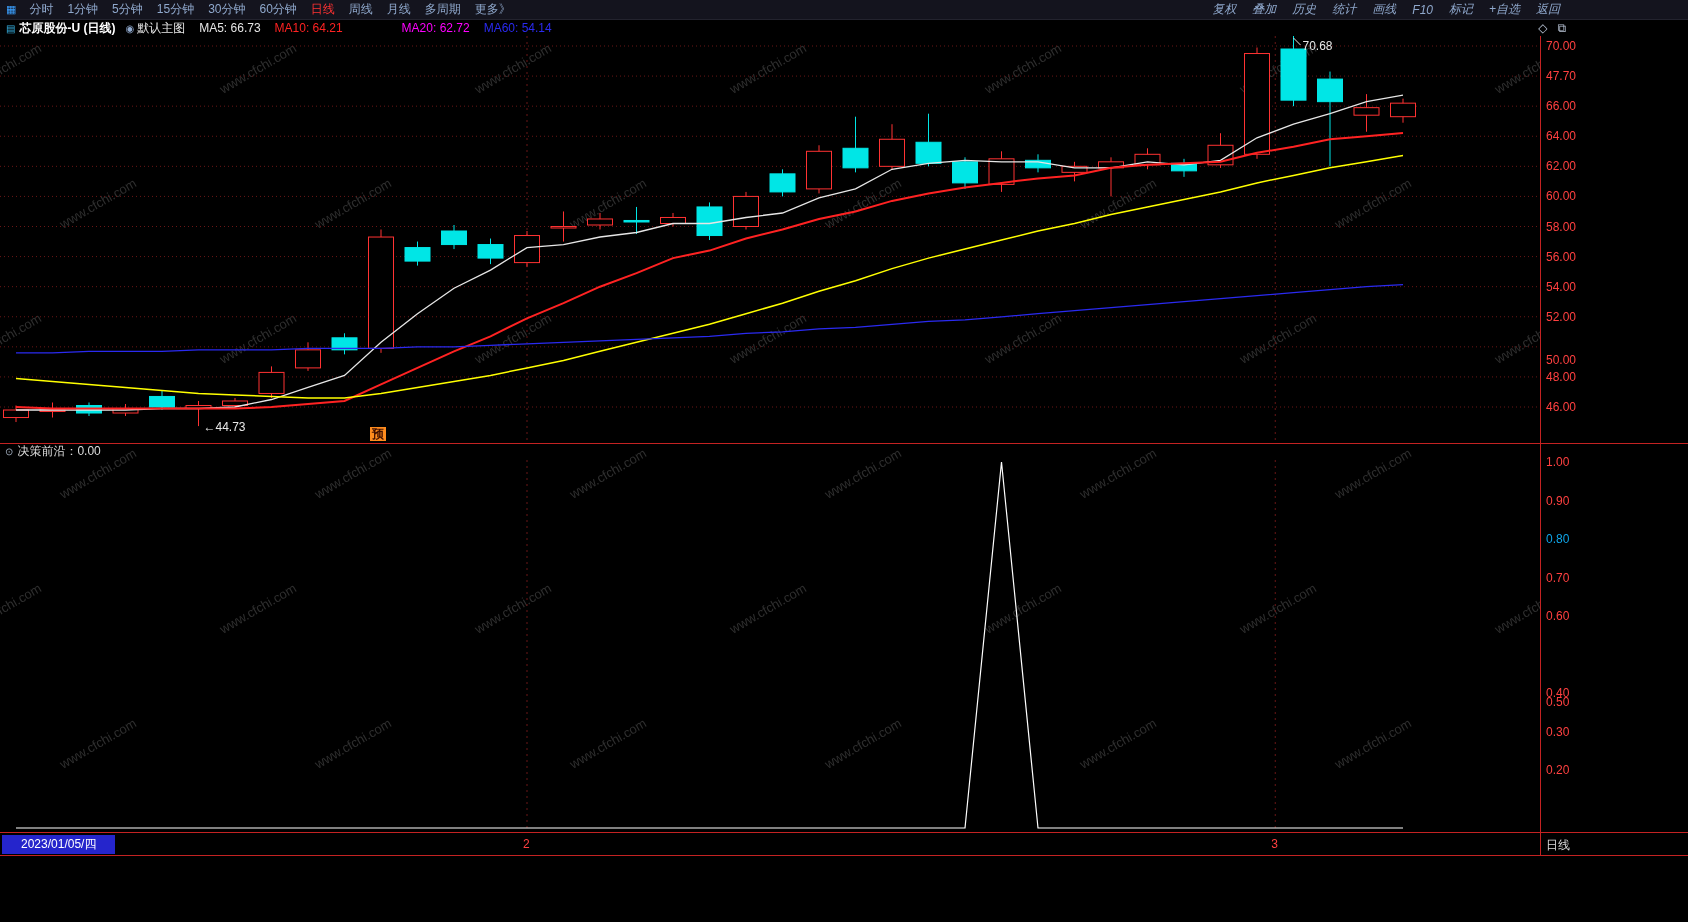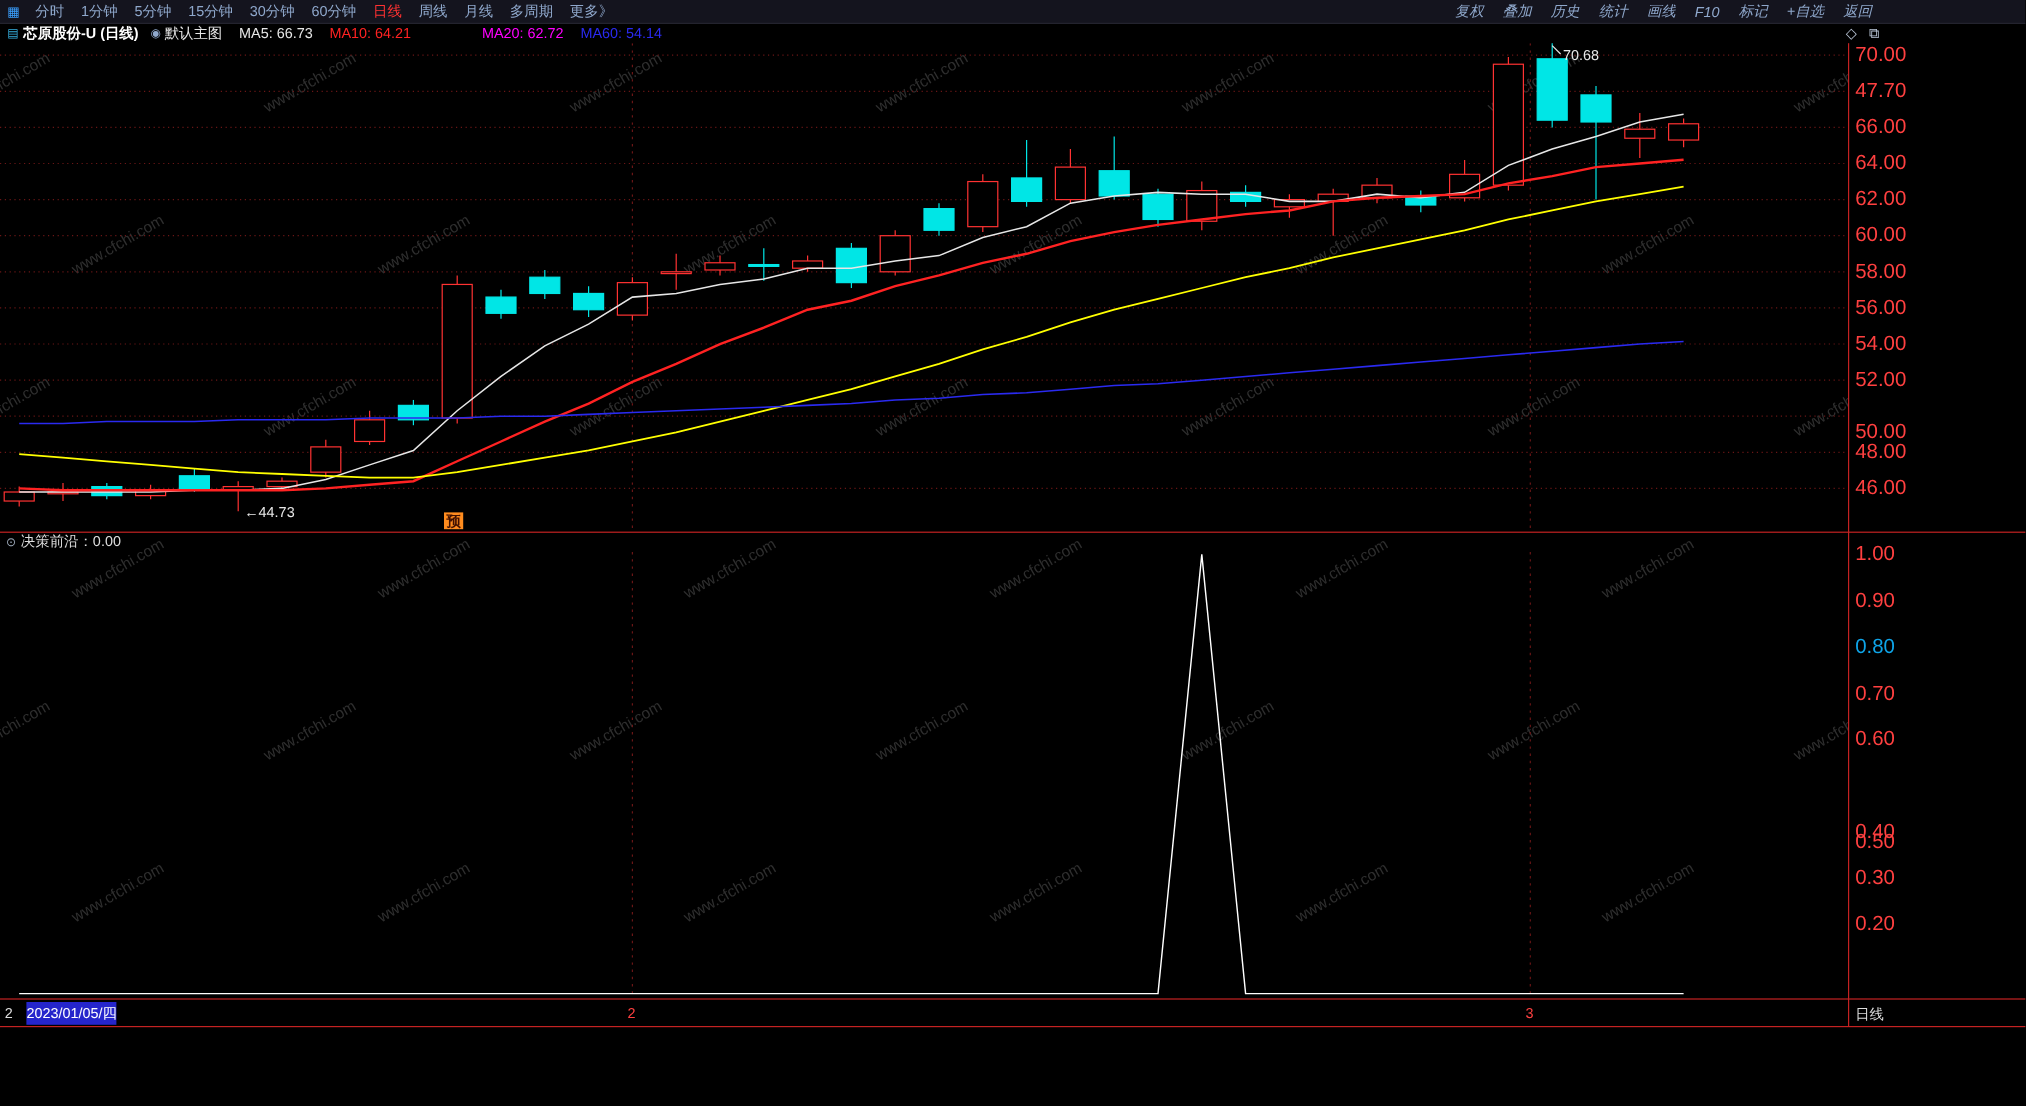--- a/index.html
+++ b/index.html
@@ -31,29 +31,29 @@
 
   #main-svg{position:absolute;left:0;top:36px;}
   #sub-svg{position:absolute;left:0;top:460px;}
 
   .hline{position:absolute;left:0;height:1px;background:#c42222;}
   #div-mid{top:443px;width:1688px;}
   #div-sub{top:832px;width:1688px;}
   #div-bot{top:855px;width:1688px;}
   .vline{position:absolute;left:1540px;top:36px;width:1px;height:819px;background:#c42222;}
 
-  .axis-label{position:absolute;left:1546px;font-size:17px;line-height:14px;}
+  .axis-label{position:absolute;left:1546px;font-size:12px;line-height:14px;}
 
   .subbar{position:absolute;left:0;top:444px;height:15px;display:flex;align-items:center;
           font-size:12px;color:#ddd;}
   .sub-icon{color:#9aa6b6;padding:0 4px 0 5px;font-size:10px;}
 
   .datebar{position:absolute;left:0;top:833px;width:1688px;height:22px;font-size:12px;}
   .date-frag{position:absolute;left:4px;top:4px;color:#dddddd;}
-  .date-sel{position:absolute;left:22px;top:2px;color:#ffffff;padding:1px 0;}
+  .date-sel{position:absolute;left:2px;top:2px;color:#ffffff;padding:1px 19px;}
   .month-marker{position:absolute;top:4px;}
   .period-lab{position:absolute;left:1546px;top:4px;color:#dddddd;}
 
   #signal-marker{position:absolute;left:369px;top:427px;font-size:12px;font-weight:bold;
                  padding:0 2px;line-height:14px;}
 </style>
 </head>
 <body>
 
 <div id="app">

